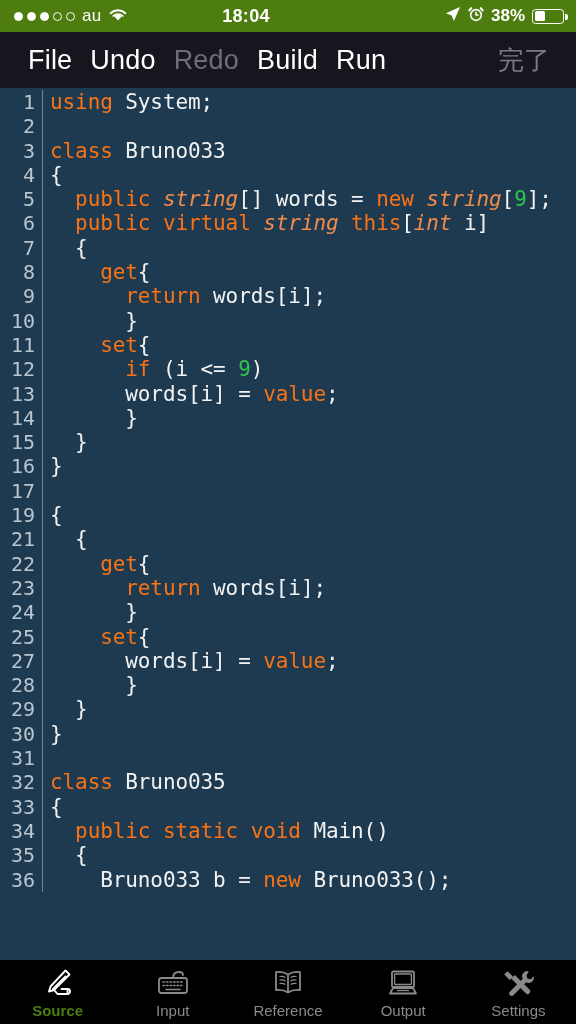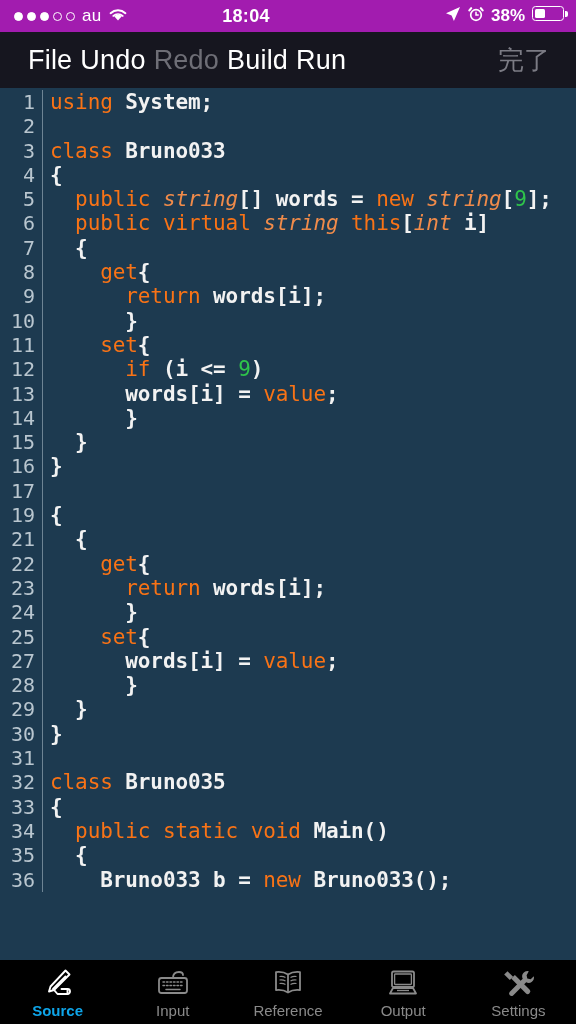--- a/index.html
+++ b/index.html
@@ -7,52 +7,52 @@
     width:576px; height:1024px;
     background:#000;
     font-family:"Liberation Sans", sans-serif;
     overflow:hidden;
   }
   #app { position:relative; width:576px; height:1024px; background:#1D3A50; }
 
   
   .statusbar {
     position:absolute; top:0; left:0; width:576px; height:32px;
-    background:#a21caf; color:#fff;
+    background:#4d7c0f; color:#fff;
     display:flex; align-items:center;
   }
   .sb-left { display:flex; align-items:center; gap:7px; padding-left:14px; }
   .sig-dots { display:flex; align-items:center; gap:4px; }
   .dot { width:9px; height:9px; border-radius:50%; border:1.4px solid #fff; }
   .dot.on { background:#fff; }
   .carrier { font-size:17px; letter-spacing:.2px; }
   .sb-center {
     position:absolute; left:0; width:492px; text-align:center;
     font-size:18px; font-weight:bold; letter-spacing:.3px;
   }
   .sb-right {
-    position:absolute; right:12px; display:flex; align-items:flex-start; gap:7px;
+    position:absolute; right:12px; display:flex; align-items:center; gap:7px;
   }
   .pct { font-size:17px; font-weight:bold; }
   .battery {
     width:32px; height:15px; border:1.6px solid #fff; border-radius:3.5px;
     position:relative; display:flex; align-items:center; padding:1.6px;
   }
   .battery::after {
     content:""; position:absolute; right:-4.5px; top:4.2px;
     width:3px; height:6px; background:#fff; border-radius:0 2px 2px 0;
   }
   .batt-fill { height:100%; background:#fff; border-radius:1.5px; }
 
   
   .toolbar {
     position:absolute; top:32px; left:0; width:576px; height:56px;
     background:#16161F; display:flex; align-items:center;
   }
-  .tb-items { display:flex; align-items:center; gap:8px; padding-left:28px; }
+  .tb-items { display:flex; align-items:center; gap:18px; padding-left:28px; }
   .tb-btn { font-size:27px; color:#FFFFFF; letter-spacing:.2px; }
   .tb-btn.disabled { color:#6E6E76; }
   .tb-done {
     position:absolute; right:26px; font-size:26px; color:#7B7B84;
   }
 
   
   .editor {
     position:absolute; top:88px; left:0; width:576px; height:872px;
     background:#1D3A50; overflow:hidden;
@@ -70,34 +70,34 @@
     background:#6E8494; margin-right:7px;
   }
   .code {
     font-family:"DejaVu Sans Mono", monospace;
     font-size:21px; line-height:24.3px;
     color:#F2F2F2; white-space:pre; letter-spacing:-0.1px;
   }
   .kw  { color:#f97316; }
   .typ { color:#F08B4A;font-style:italic; }
   .num { color:#2FC44B; }
-  .pln { color:#F2F2F2;font-weight:bold; }
+  .pln { color:#F2F2F2; }
 
   
   .tabbar {
     position:absolute; bottom:0; left:0; width:576px; height:64px;
     background:#000; display:flex; align-items:stretch;
   }
   .tab {
     flex:1; display:flex; flex-direction:column;
     align-items:center; justify-content:center; gap:2px;
   }
   .tab-ico { height:34px; display:flex; align-items:center; justify-content:center; }
   .tab-lbl { font-size:15px; color:#8A8A8A; }
-  .tab.active .tab-lbl { color:#0ea5e9; font-weight:bold; }
+  .tab.active .tab-lbl { color:#4d7c0f; font-weight:bold; }
   .tab svg { display:block; }
 </style>
 </head>
 <body>
 
 <div id="app">
 
   <div class="statusbar">
     <div class="sb-left">
       <div class="sig-dots" id="sig-dots">

